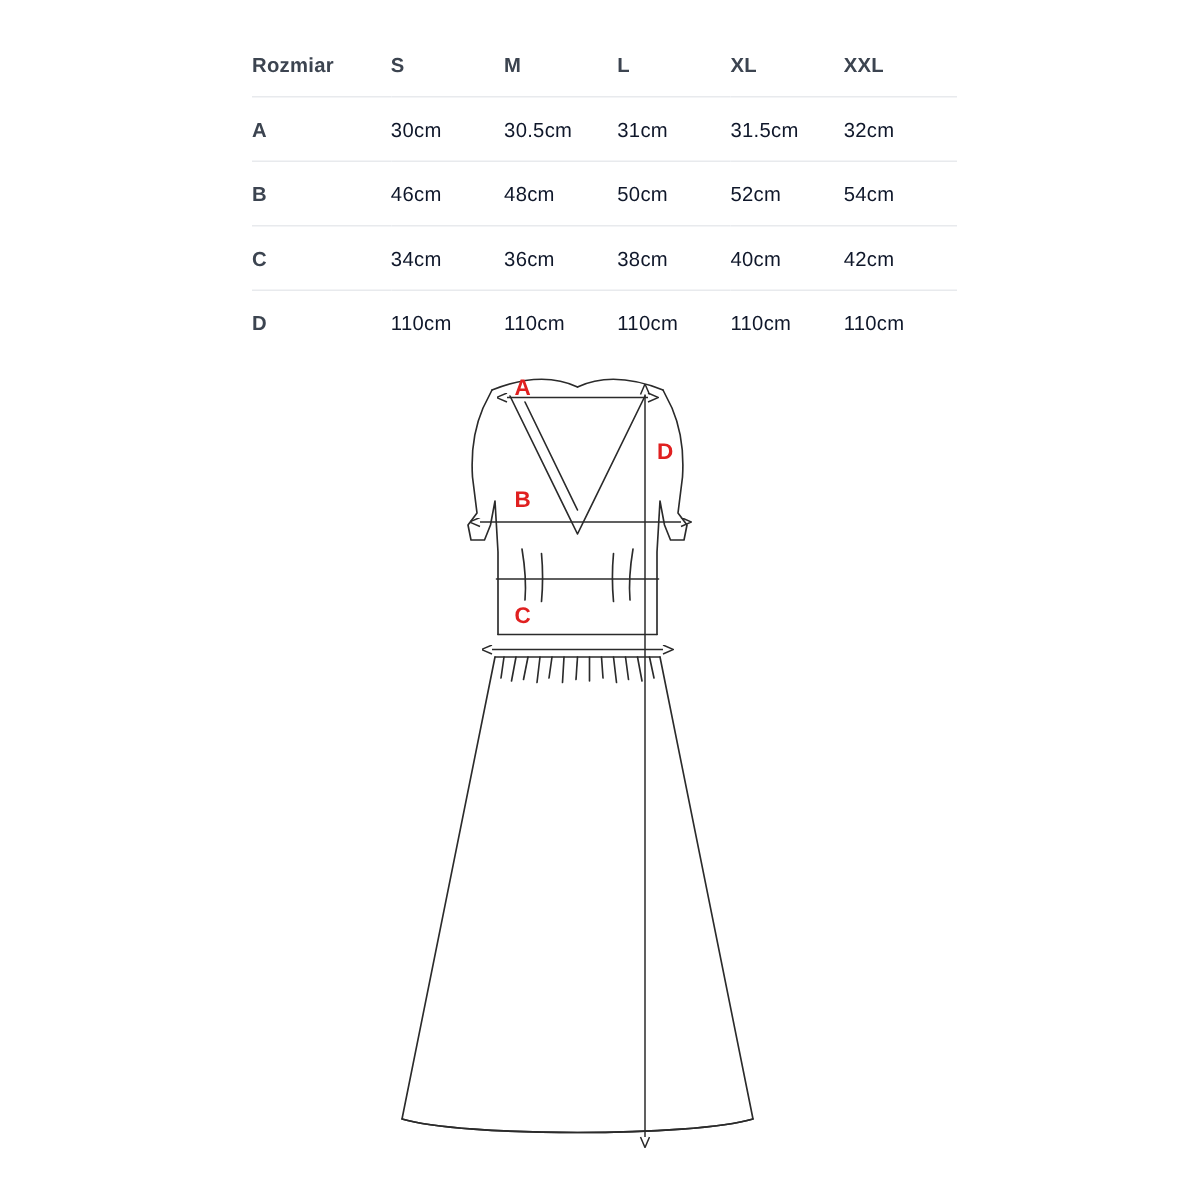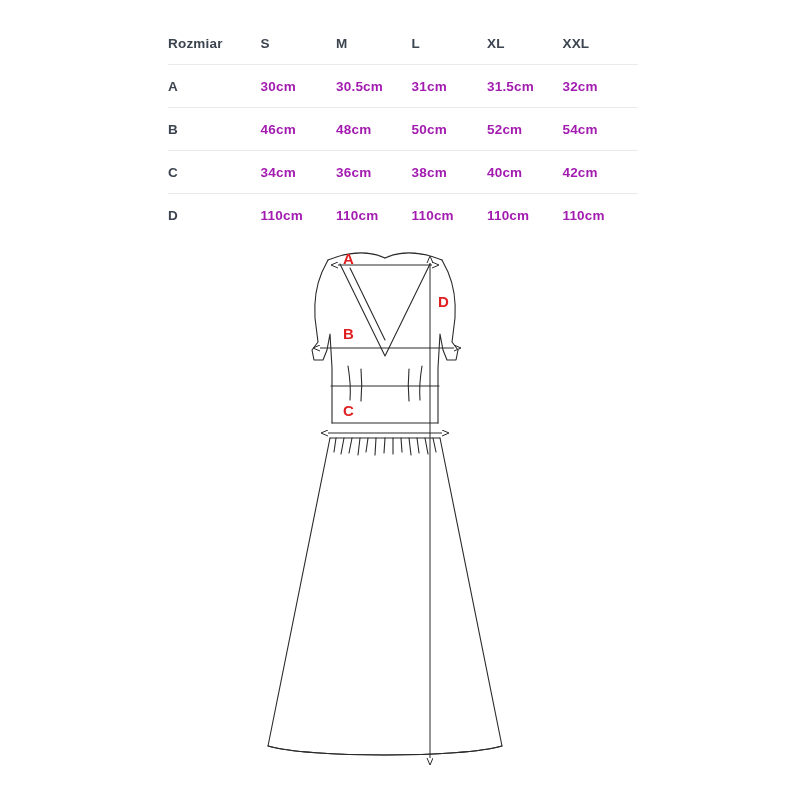--- a/index.html
+++ b/index.html
@@ -25,25 +25,25 @@
   .size-table {
     position: absolute;
     left: 168px;
     top: 22px;
     width: 470px;
     border-collapse: collapse;
   }
   .size-table th, .size-table td {
     text-align: left;
     font-size: 13.5px;
-    font-weight: bold;
+    font-weight: normal;
     padding: 0;
     height: 42px;
     vertical-align: middle;
-    color: #a21caf;
+    color: #0f172a;
     letter-spacing: 0.2px;
   }
   .size-table thead th {
     font-weight: bold;
     color: #3c4450;
     font-size: 13.5px;
   }
   .size-table tbody tr {
     border-top: 1px solid #e8eaed;
   }

